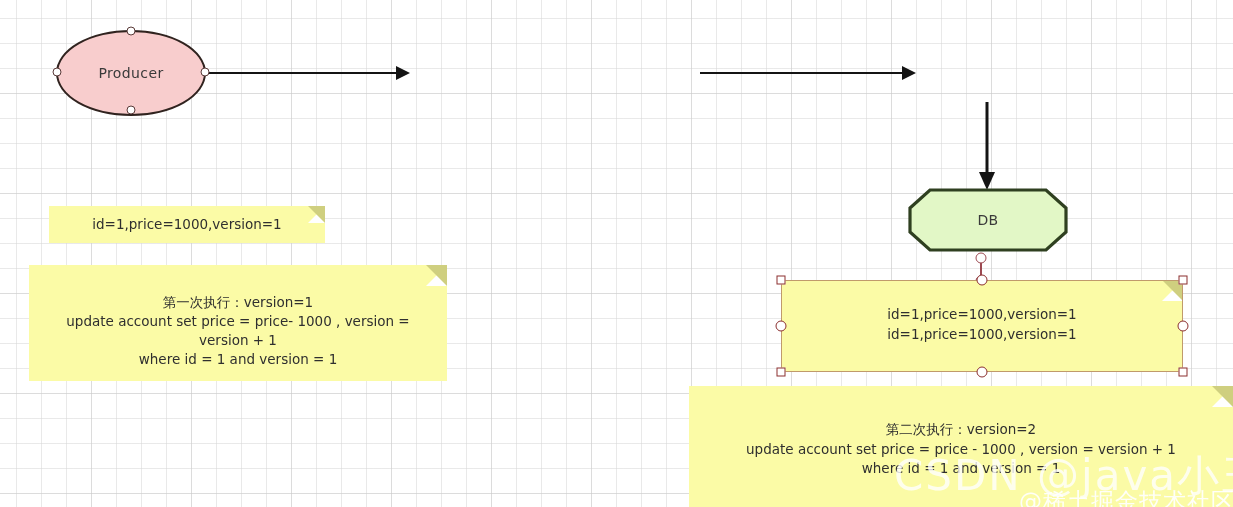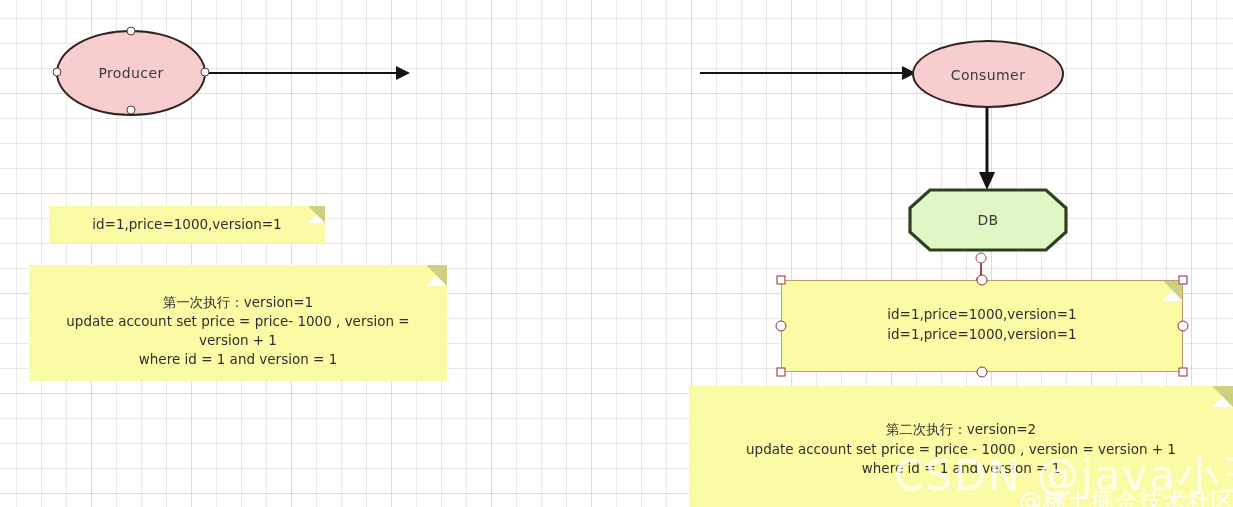--- a/index.html
+++ b/index.html
@@ -187,23 +187,20 @@
 
   <div class="ellipse" style="left:56px; top:30px; width:150px; height:86px; background:#f8cdcd;">
     <div class="node-label" style="top:33px;">Producer</div>
   </div>
   <div class="port" style="left:131px; top:31px;"></div>
   <div class="port" style="left:131px; top:110px;"></div>
   <div class="port" style="left:57px;  top:72px;"></div>
   <div class="port" style="left:205px; top:72px;"></div>
 
 
-  <div class="ellipse" style="left:912px; top:40px; width:152px; height:68px; background:#f8cdcd;">
-    <div class="node-label" style="top:25px;">Consumer</div>
-  </div>
 
   <div class="octagon" style="left:908px; top:188px; width:160px; height:50px;">
     <svg class="oct-shape" viewBox="0 0 160 64" preserveAspectRatio="none">
       <polygon points="22,2 138,2 158,20 158,44 138,62 22,62 2,44 2,20" fill="#e2f7c6" stroke="#2f4020" stroke-width="3.2" stroke-linejoin="miter"></polygon>
     </svg>
     <div class="node-label" style="top:24px;">DB</div>
   </div>
 
   <div class="conn-line" style="left:980px; top:256px; height:24px;"></div>
   <div class="conn-dot" style="left:981px; top:258px;"></div>

